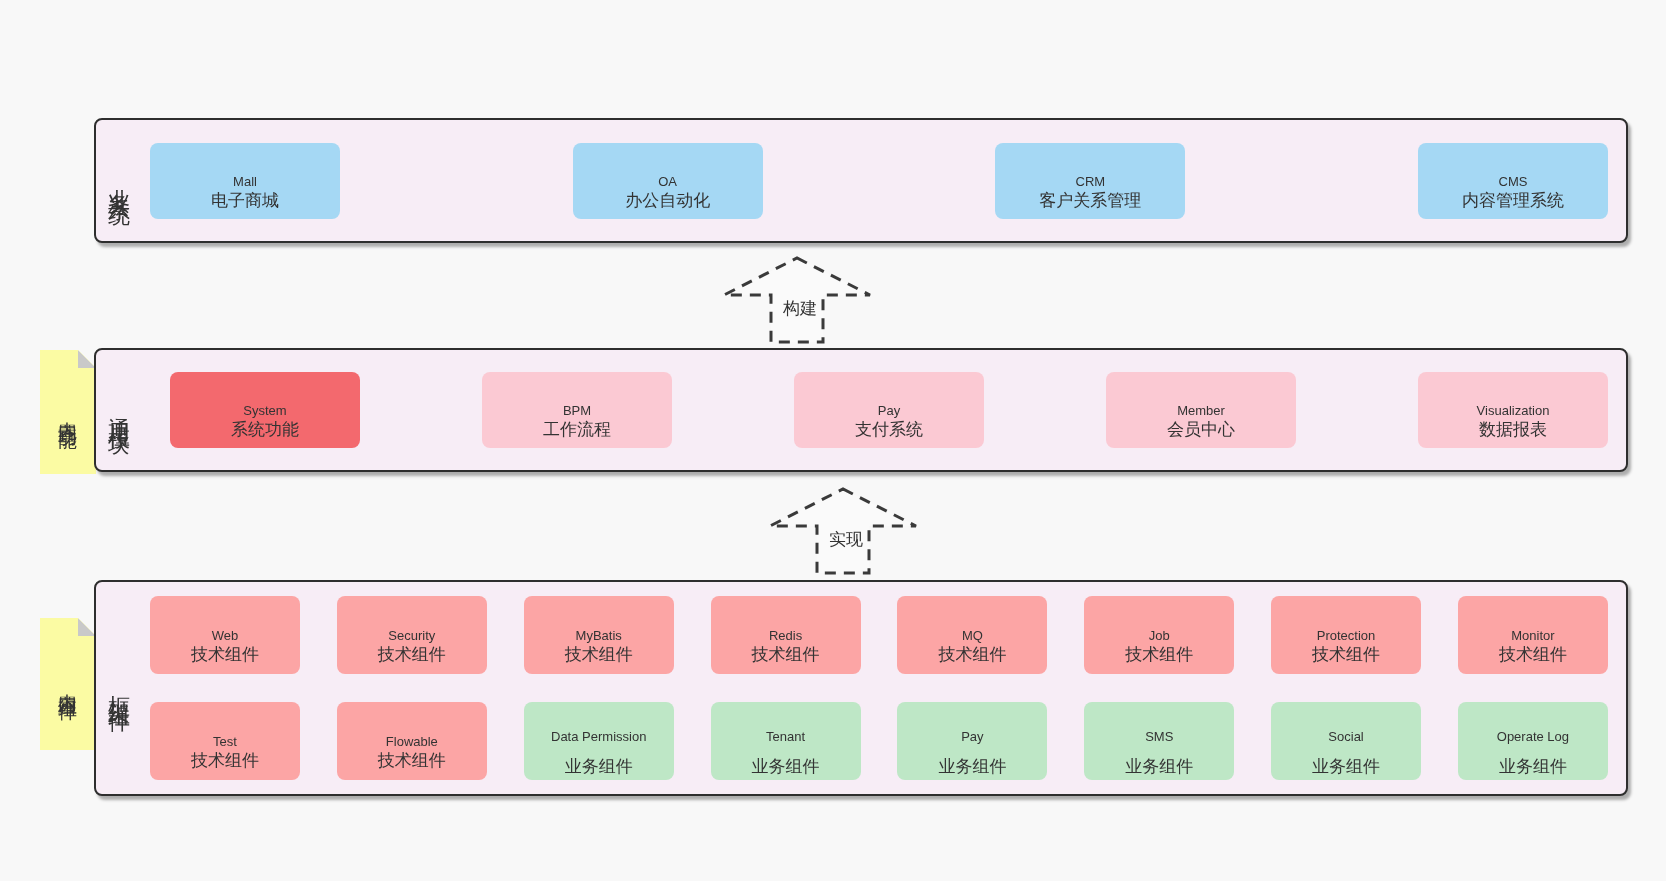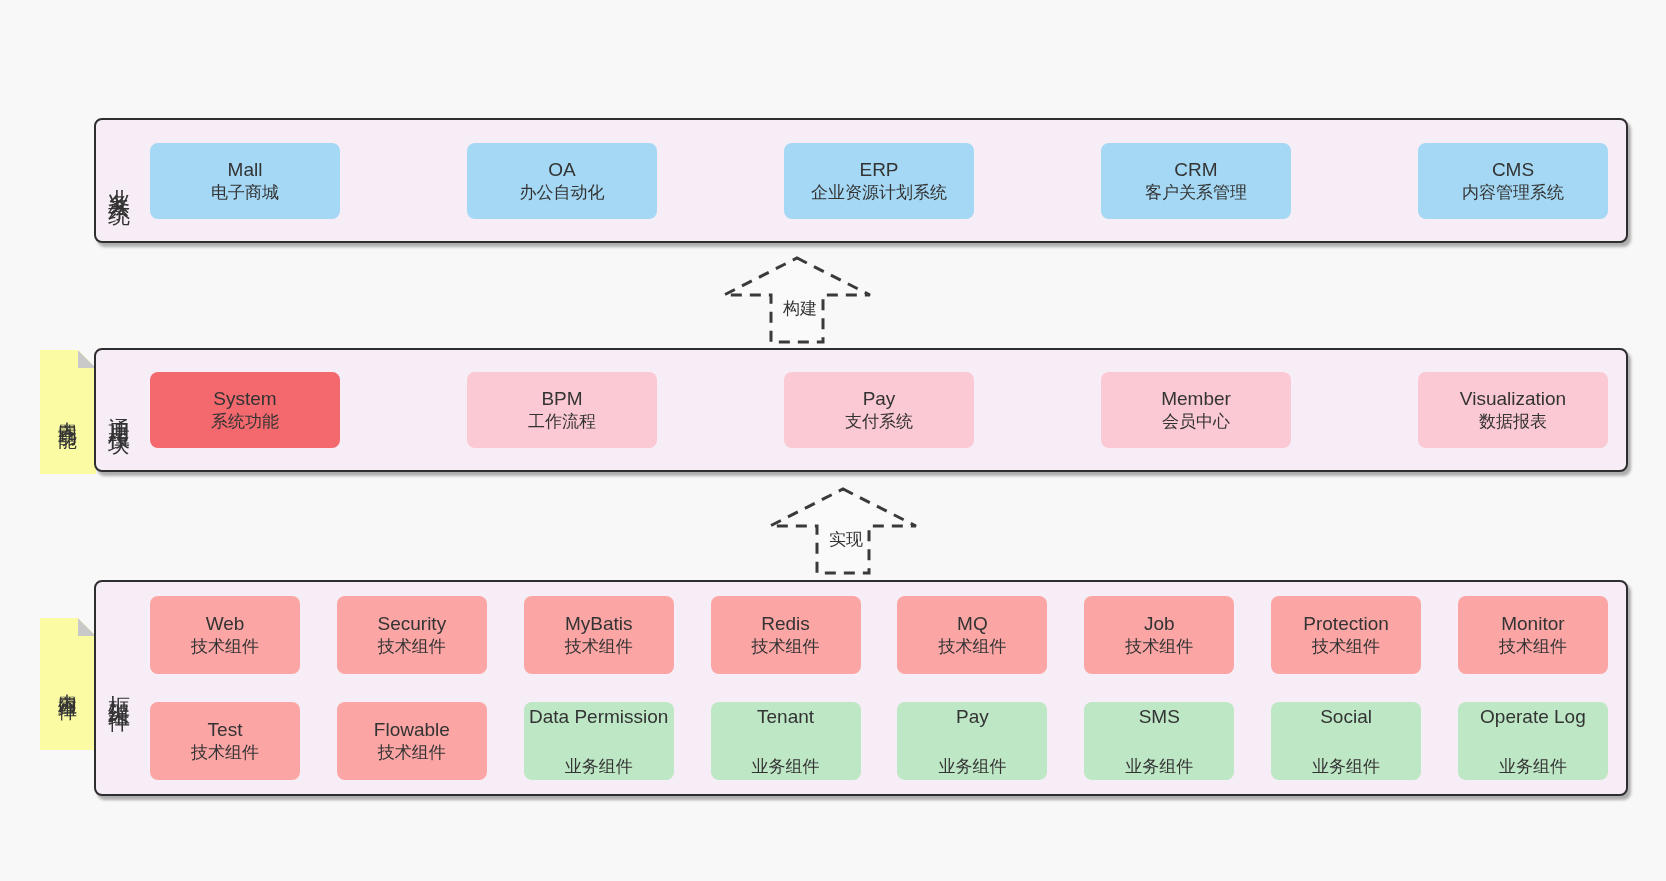--- a/index.html
+++ b/index.html
@@ -7,38 +7,38 @@
   .canvas { position:relative; width:1666px; height:881px; background:#f8f8f8; overflow:hidden; }
 
   
   .panel {
     position:absolute; left:94px; width:1534px;
     background:#f7edf6; border:2px solid #2e2e2e; border-radius:8px;
     box-shadow:3px 4px 3px rgba(0,0,0,0.30);
     display:flex; box-sizing:border-box; z-index:2;
   }
   #panel-business   { top:118px; height:125px; }
-  #panel-modules    { top:348px; height:124px; }
+  #panel-modules    { top:348px; height:124px;gap:20px; }
   #panel-components { top:580px; height:216px; }
 
   .panel-label { width:46px; display:flex; align-items:center; justify-content:center; }
   .vtext {
     writing-mode:vertical-rl; text-orientation:upright;
     font-size:22px; color:#333; letter-spacing:5px; line-height:1;
   }
 
   .boxes-row { flex:1; display:flex; align-items:center; justify-content:space-between; padding:0 18px 0 8px; }
   .rows-col  { flex:1; display:flex; flex-direction:column; justify-content:space-evenly; }
 
   .box {
     border-radius:8px; display:flex; flex-direction:column;
     align-items:center; justify-content:center; text-align:center;
     color:#333; box-sizing:border-box; line-height:1.32; padding:2px 4px;
   }
-  .box .bname { font-size:19px; }
+  .box .bname { font-size:13px;margin-top:24px; }
   .box .bdesc { font-size:17px;font-family:Liberation Serif, serif; }
   .box-lg { width:190px; height:76px; }
   .box-sm { width:150px; height:78px; }
 
   .blue   { background:#a5d8f4; }
   .red    { background:#f3696e; }
   .pink   { background:#fbc9d3; }
   .gdark  { background:#fca5a5; }
   .glight { background:#bee7c6;justify-content:space-between; }
 
@@ -87,24 +87,20 @@
     <div class="boxes-row">
       <div class="box box-lg blue">
         <span class="bname">Mall</span>
         <span class="bdesc">电子商城</span>
       </div>
       <div class="box box-lg blue">
         <span class="bname">OA</span>
         <span class="bdesc">办公自动化</span>
       </div>
       <div class="box box-lg blue">
-        <span class="bname">ERP</span>
-        <span class="bdesc">企业资源计划系统</span>
-      </div>
-      <div class="box box-lg blue">
         <span class="bname">CRM</span>
         <span class="bdesc">客户关系管理</span>
       </div>
       <div class="box box-lg blue">
         <span class="bname">CMS</span>
         <span class="bdesc">内容管理系统</span>
       </div>
     </div>
   </div>
 

